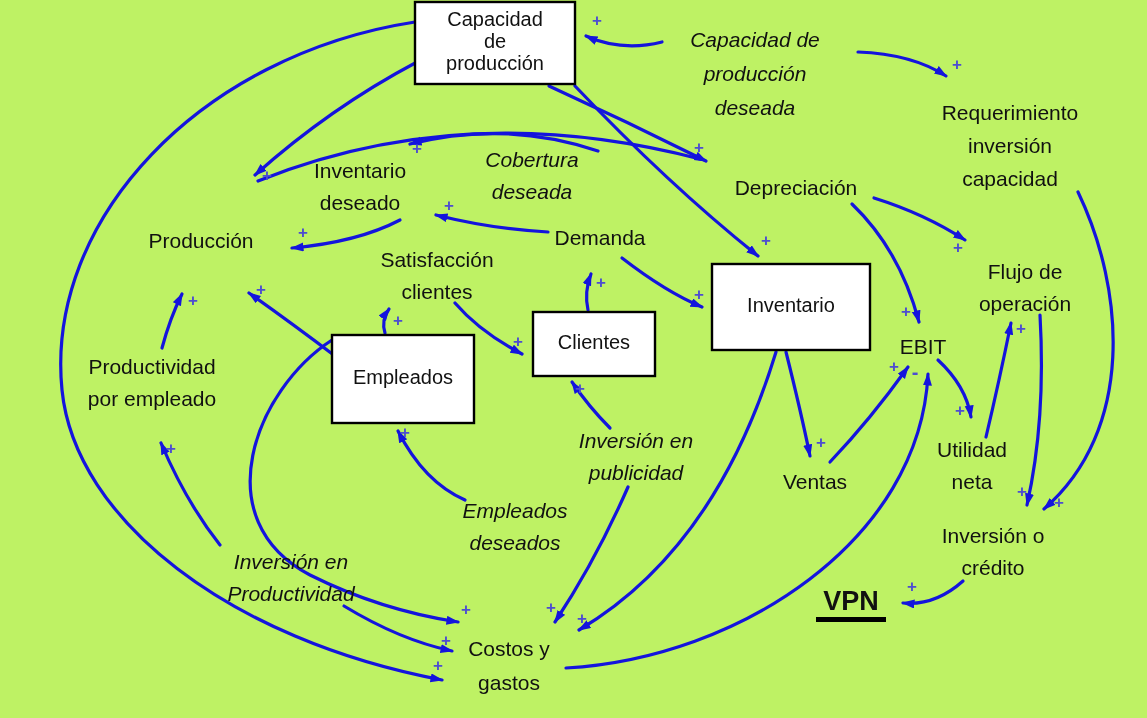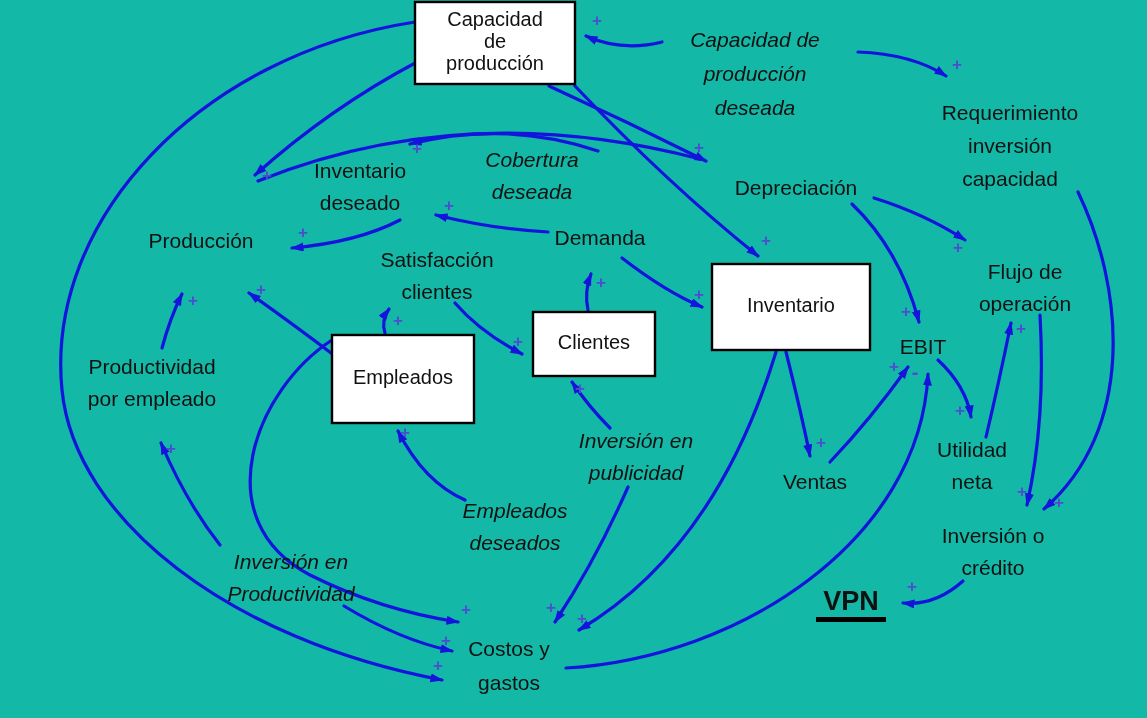--- a/index.html
+++ b/index.html
@@ -1,17 +1,17 @@
 <!DOCTYPE html>
 <html><head>
 <meta charset="utf-8">
 <style>
   html,body{margin:0;padding:0;background:#ffffff;}
   body{font-family:"Liberation Sans","DejaVu Sans",sans-serif;}
-  .stage{position:relative;width:1147px;height:718px;background:#14b8a6;overflow:hidden;}
+  .stage{position:relative;width:1147px;height:718px;background:#bef264;overflow:hidden;}
   svg text{user-select:none;}
 </style>
 </head>
 <body>
 
 <div class="stage">
   <svg id="diagram-svg" width="1147" height="718" viewBox="0 0 1147 718">
     <defs>
       <marker id="ah" markerUnits="userSpaceOnUse" markerWidth="16" markerHeight="12" refX="11.5" refY="4.5" orient="auto">
         <path d="M0,0 L13,4.5 L0,9 Z" fill="#1414dd"></path>

